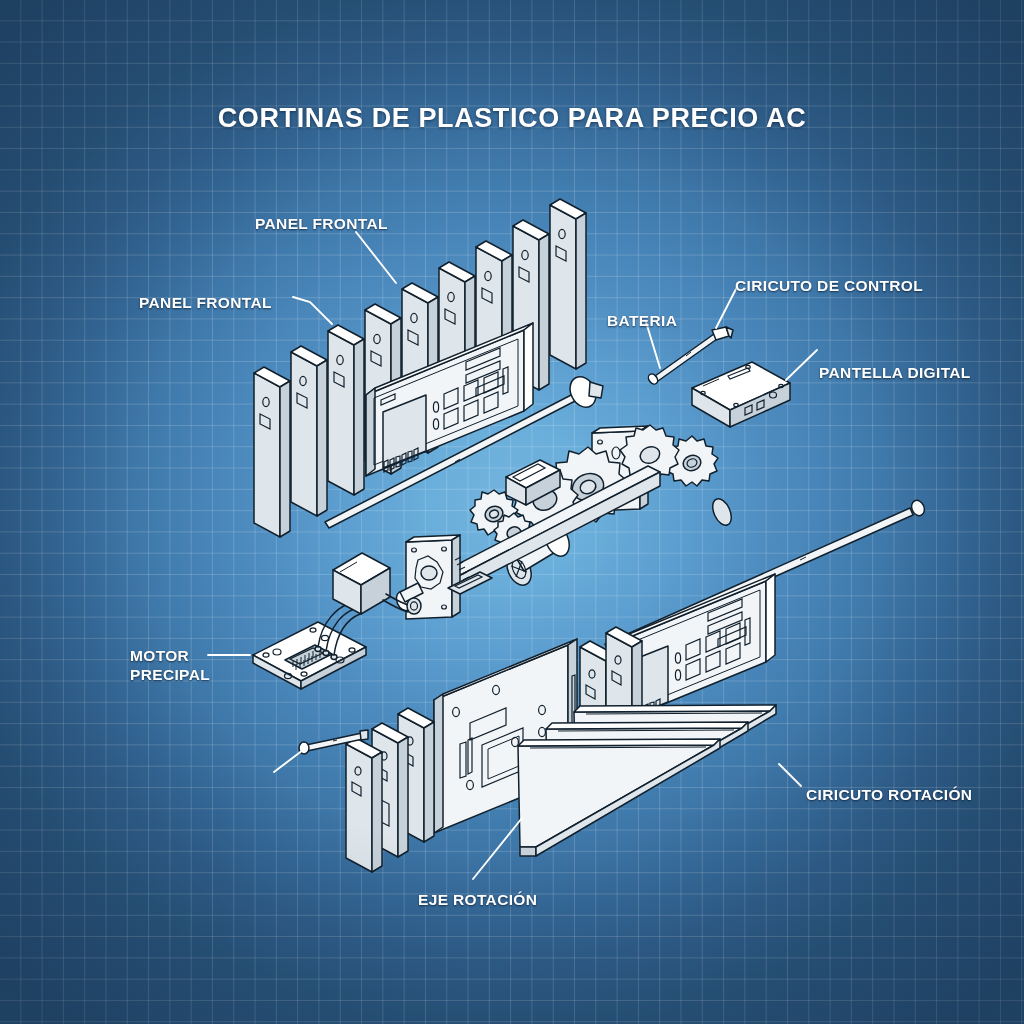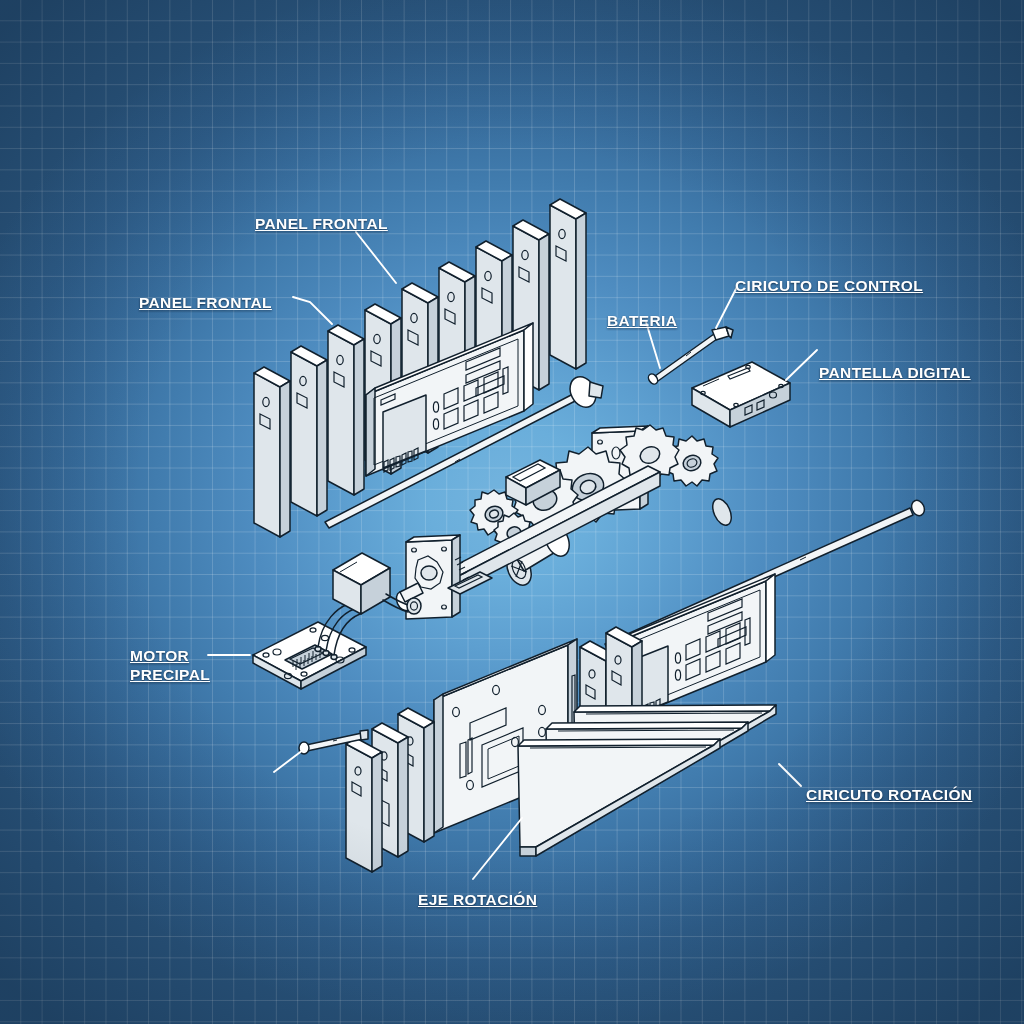--- a/index.html
+++ b/index.html
@@ -54,21 +54,20 @@
   
   .lbl{
     position:absolute;
     color:#ffffff;
     font-size:15.5px;
     font-weight:bold;
     letter-spacing:.35px;
     line-height:19px;
     text-shadow:0 1px 2px rgba(8,24,44,.75);
     white-space:pre;
-    text-decoration:underline;
   }
   
   svg.art{position:absolute;inset:0;width:1024px;height:1024px;}
   .ln{stroke:#ffffff;stroke-width:1.9;fill:none;stroke-linecap:round;}
   
   .f0{fill:#ffffff;stroke:#11202d;stroke-width:1.5;stroke-linejoin:round;}
   .f1{fill:#f2f5f7;stroke:#11202d;stroke-width:1.5;stroke-linejoin:round;}
   .f2{fill:#dfe6eb;stroke:#11202d;stroke-width:1.5;stroke-linejoin:round;}
   .f3{fill:#c6d1da;stroke:#11202d;stroke-width:1.5;stroke-linejoin:round;}
   .dt{fill:none;stroke:#11202d;stroke-width:1.2;}
@@ -478,20 +477,21 @@
       <path class="ln" d="M 817 350 L 786 380"></path>
       <path class="ln" d="M 208 655 L 250 655"></path>
       <path class="ln" d="M 274 772 L 303 750"></path>
       <path class="ln" d="M 473 879 L 522 818"></path>
       <path class="ln" d="M 801 786 L 779 764"></path>
     </g>
   </svg>
 
   <div class="bg-vignette"></div>
 
+  <div class="title">CORTINAS DE PLASTICO PARA PRECIO AC</div>
 
   <div class="lbl" style="left:255px;top:214px">PANEL FRONTAL</div>
   <div class="lbl" style="left:139px;top:293px">PANEL FRONTAL</div>
   <div class="lbl" style="left:607px;top:311px">BATERIA</div>
   <div class="lbl" style="left:735px;top:276px">CIRICUTO DE CONTROL</div>
   <div class="lbl" style="left:819px;top:363px">PANTELLA DIGITAL</div>
   <div class="lbl" style="left:130px;top:646px">MOTOR
 PRECIPAL</div>
   <div class="lbl" style="left:418px;top:890px">EJE ROTACIÓN</div>
   <div class="lbl" style="left:806px;top:785px">CIRICUTO ROTACIÓN</div>

